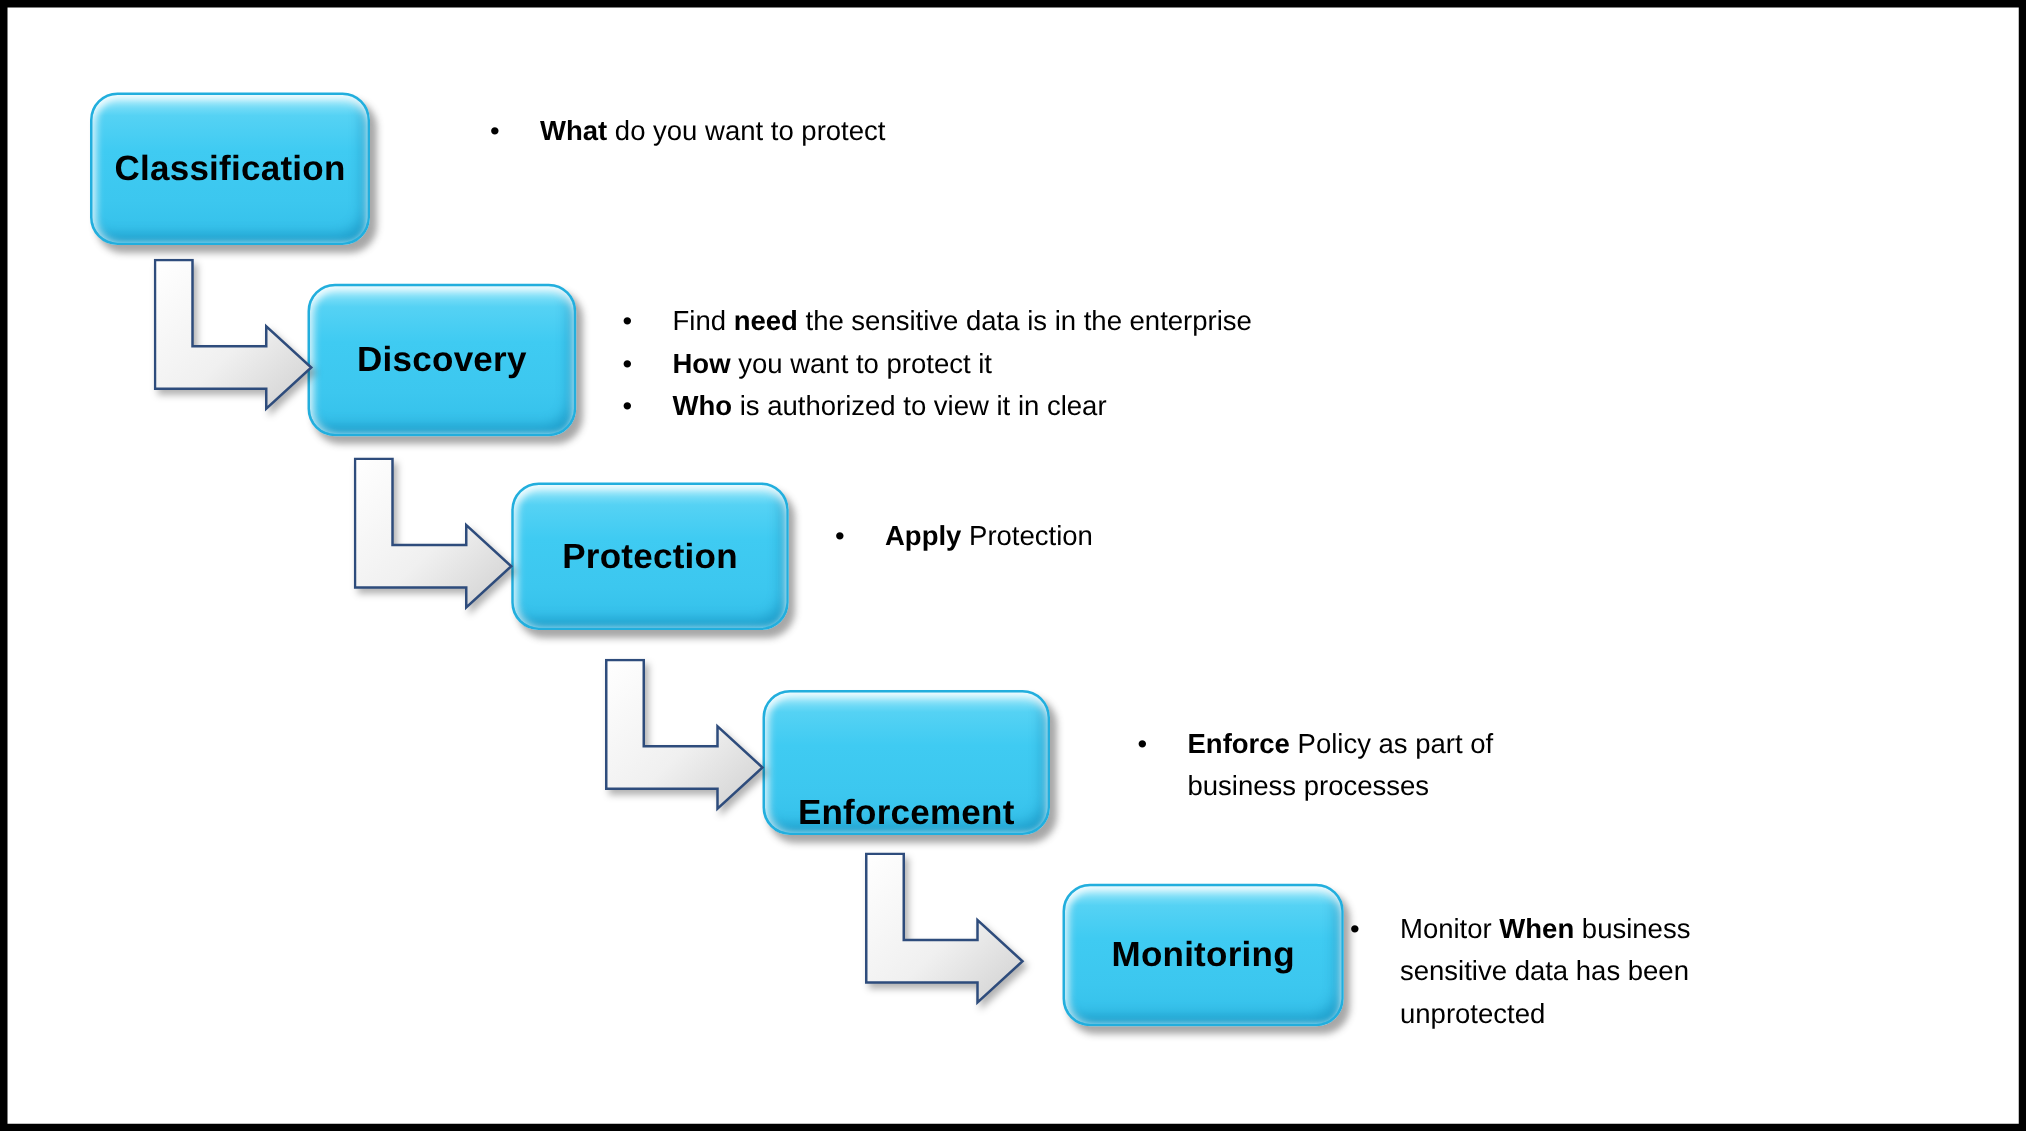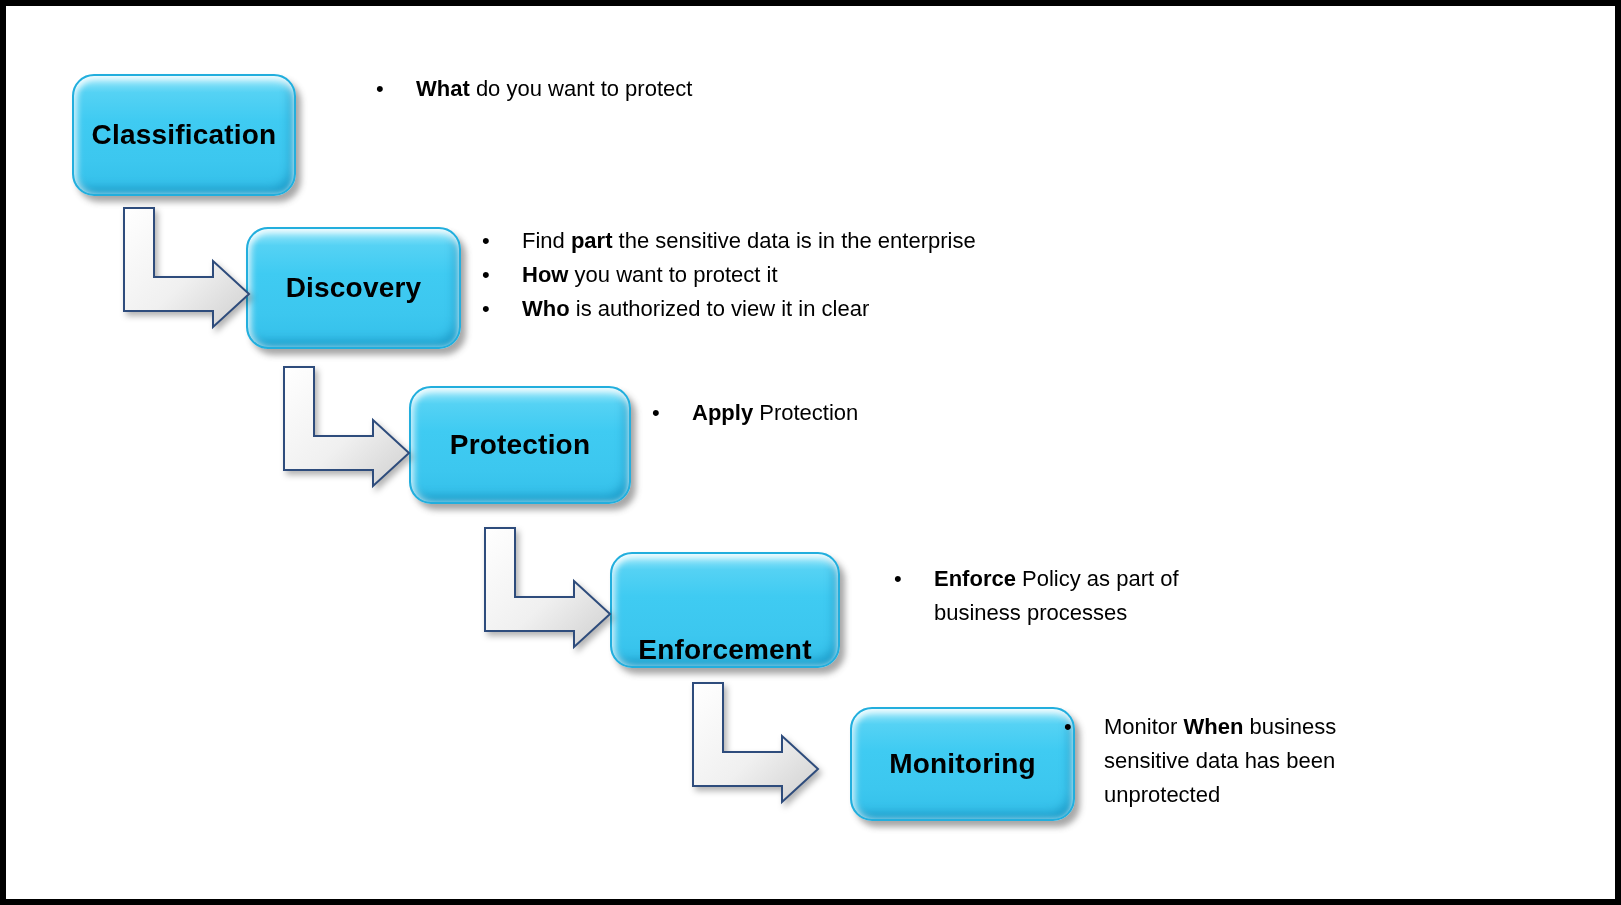--- a/index.html
+++ b/index.html
@@ -42,21 +42,21 @@
     filter:drop-shadow(3px 4px 3px rgba(0,0,0,0.30));
   }
   .arrow-1{left:117px;top:201px;}
   .arrow-2{left:277px;top:360px;}
   .arrow-3{left:478px;top:521px;}
   .arrow-4{left:686px;top:676px;}
 
   
   .bullets{
     position:absolute;
-    list-style:none;margin:0;padding:0;
+    list-style:none;margin:16px;padding:0;
     font-size:22px;line-height:34px;
   }
   .bullet-item{
     position:relative;
     padding-left:40px;
     margin:0;
   }
   .bullet-item::before{
     content:"\2022";
     position:absolute;left:0;top:0;
@@ -112,21 +112,21 @@
   </svg>
 
   <ul class="bullets group-1">
     <li class="bullet-item">
       <div class="bullet-line"><span data-seg-bold="true">What</span><span> do you want to protect</span></div>
     </li>
   </ul>
 
   <ul class="bullets group-2">
     <li class="bullet-item">
-      <div class="bullet-line"><span>Find </span><span data-seg-bold="true">part</span><span> the sensitive data is in the enterprise</span></div>
+      <div class="bullet-line"><span>Find </span><span data-seg-bold="true">need</span><span> the sensitive data is in the enterprise</span></div>
     </li>
     <li class="bullet-item">
       <div class="bullet-line"><span data-seg-bold="true">How</span><span> you want to protect it</span></div>
     </li>
     <li class="bullet-item">
       <div class="bullet-line"><span data-seg-bold="true">Who</span><span> is authorized to view it in clear</span></div>
     </li>
   </ul>
 
   <ul class="bullets group-3">

